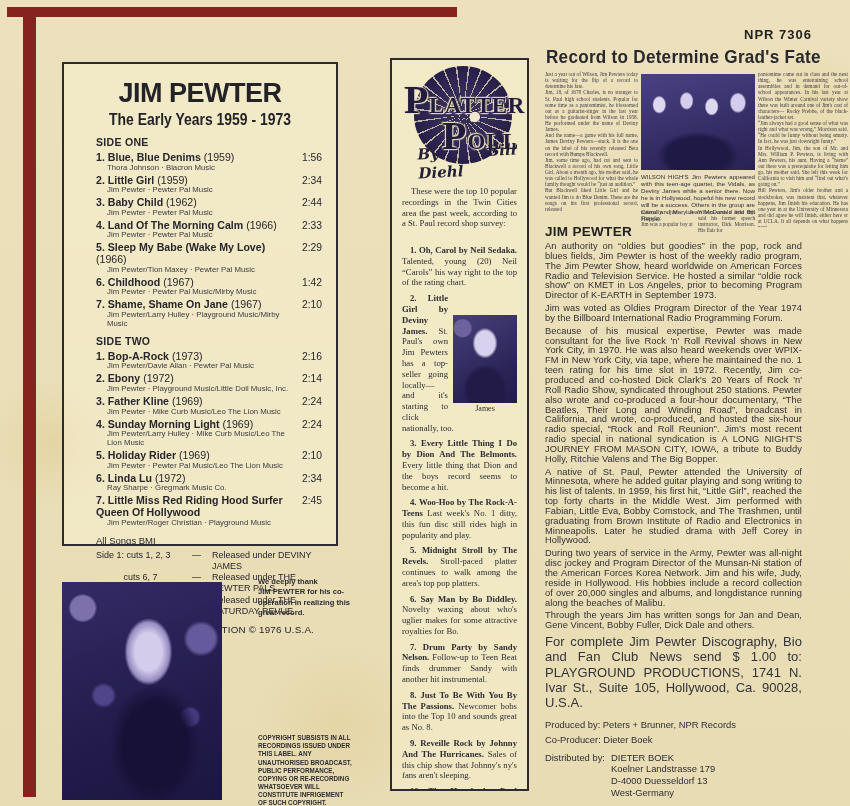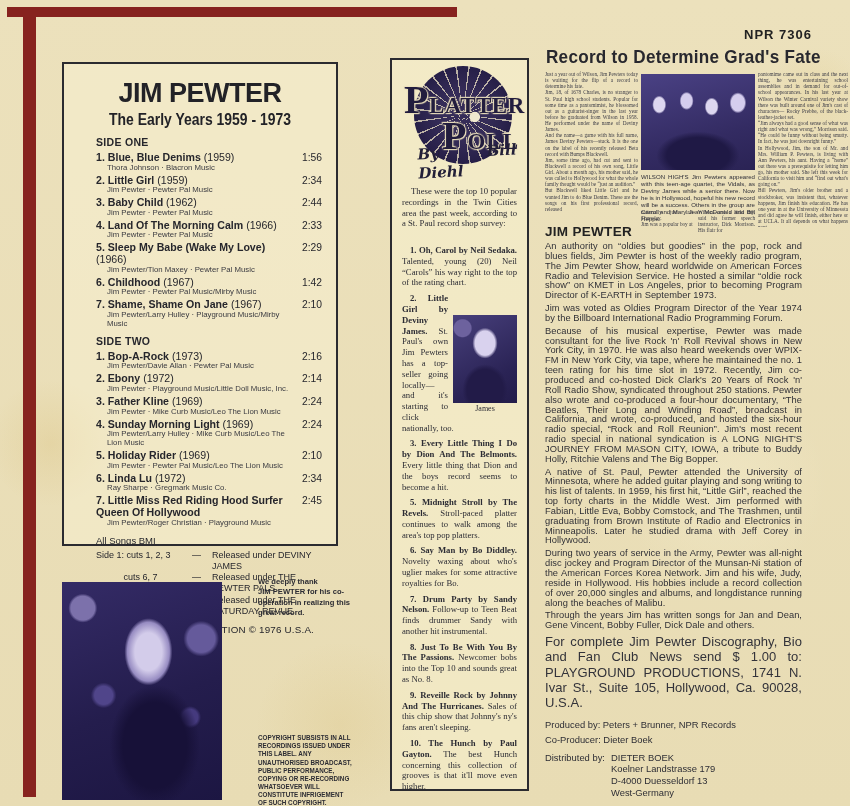--- a/index.html
+++ b/index.html
@@ -283,20 +283,21 @@
 
     <div>
       <figure class="james" style="margin:22px 0 2px 5px;">
         <div class="james-photo"></div>
         <figcaption class="james-cap">James</figcaption>
       </figure>
       <p class="pi"><b>2. Little Girl by Deviny James.</b> <span>St. Paul's own Jim Pewters has a top-seller going locally— and it's starting to click nationally, too.</span></p>
       <p class="pi"><b>3. Every Little Thing I Do by Dion And The Belmonts.</b> <span>Every little thing that Dion and the boys record seems to become a hit.</span></p>
     </div>
 
+    <p class="pi"><b>4. Woo-Hoo by The Rock-A-Teens</b> <span>Last week's No. 1 ditty, this fun disc still rides high in popularity and play.</span></p>
     <p class="pi"><b>5. Midnight Stroll by The Revels.</b> <span>Stroll-paced platter continues to walk among the area's top pop platters.</span></p>
     <p class="pi"><b>6. Say Man by Bo Diddley.</b> <span>Novelty waxing about who's uglier makes for some attractive royalties for Bo.</span></p>
     <p class="pi"><b>7. Drum Party by Sandy Nelson.</b> <span>Follow-up to Teen Beat finds drummer Sandy with another hit instrumental.</span></p>
     <p class="pi"><b>8. Just To Be With You By The Passions.</b> <span>Newcomer bobs into the Top 10 and sounds great as No. 8.</span></p>
     <p class="pi"><b>9. Reveille Rock by Johnny And The Hurricanes.</b> <span>Sales of this chip show that Johnny's ny's fans aren't sleeping.</span></p>
     <p class="pi"><b>10. The Hunch by Paul Gayton.</b> <span>The best Hunch concerning this collection of grooves is that it'll move even higher.</span></p>
 
   </section>
 
   <div class="catalog">NPR 7306</div>

